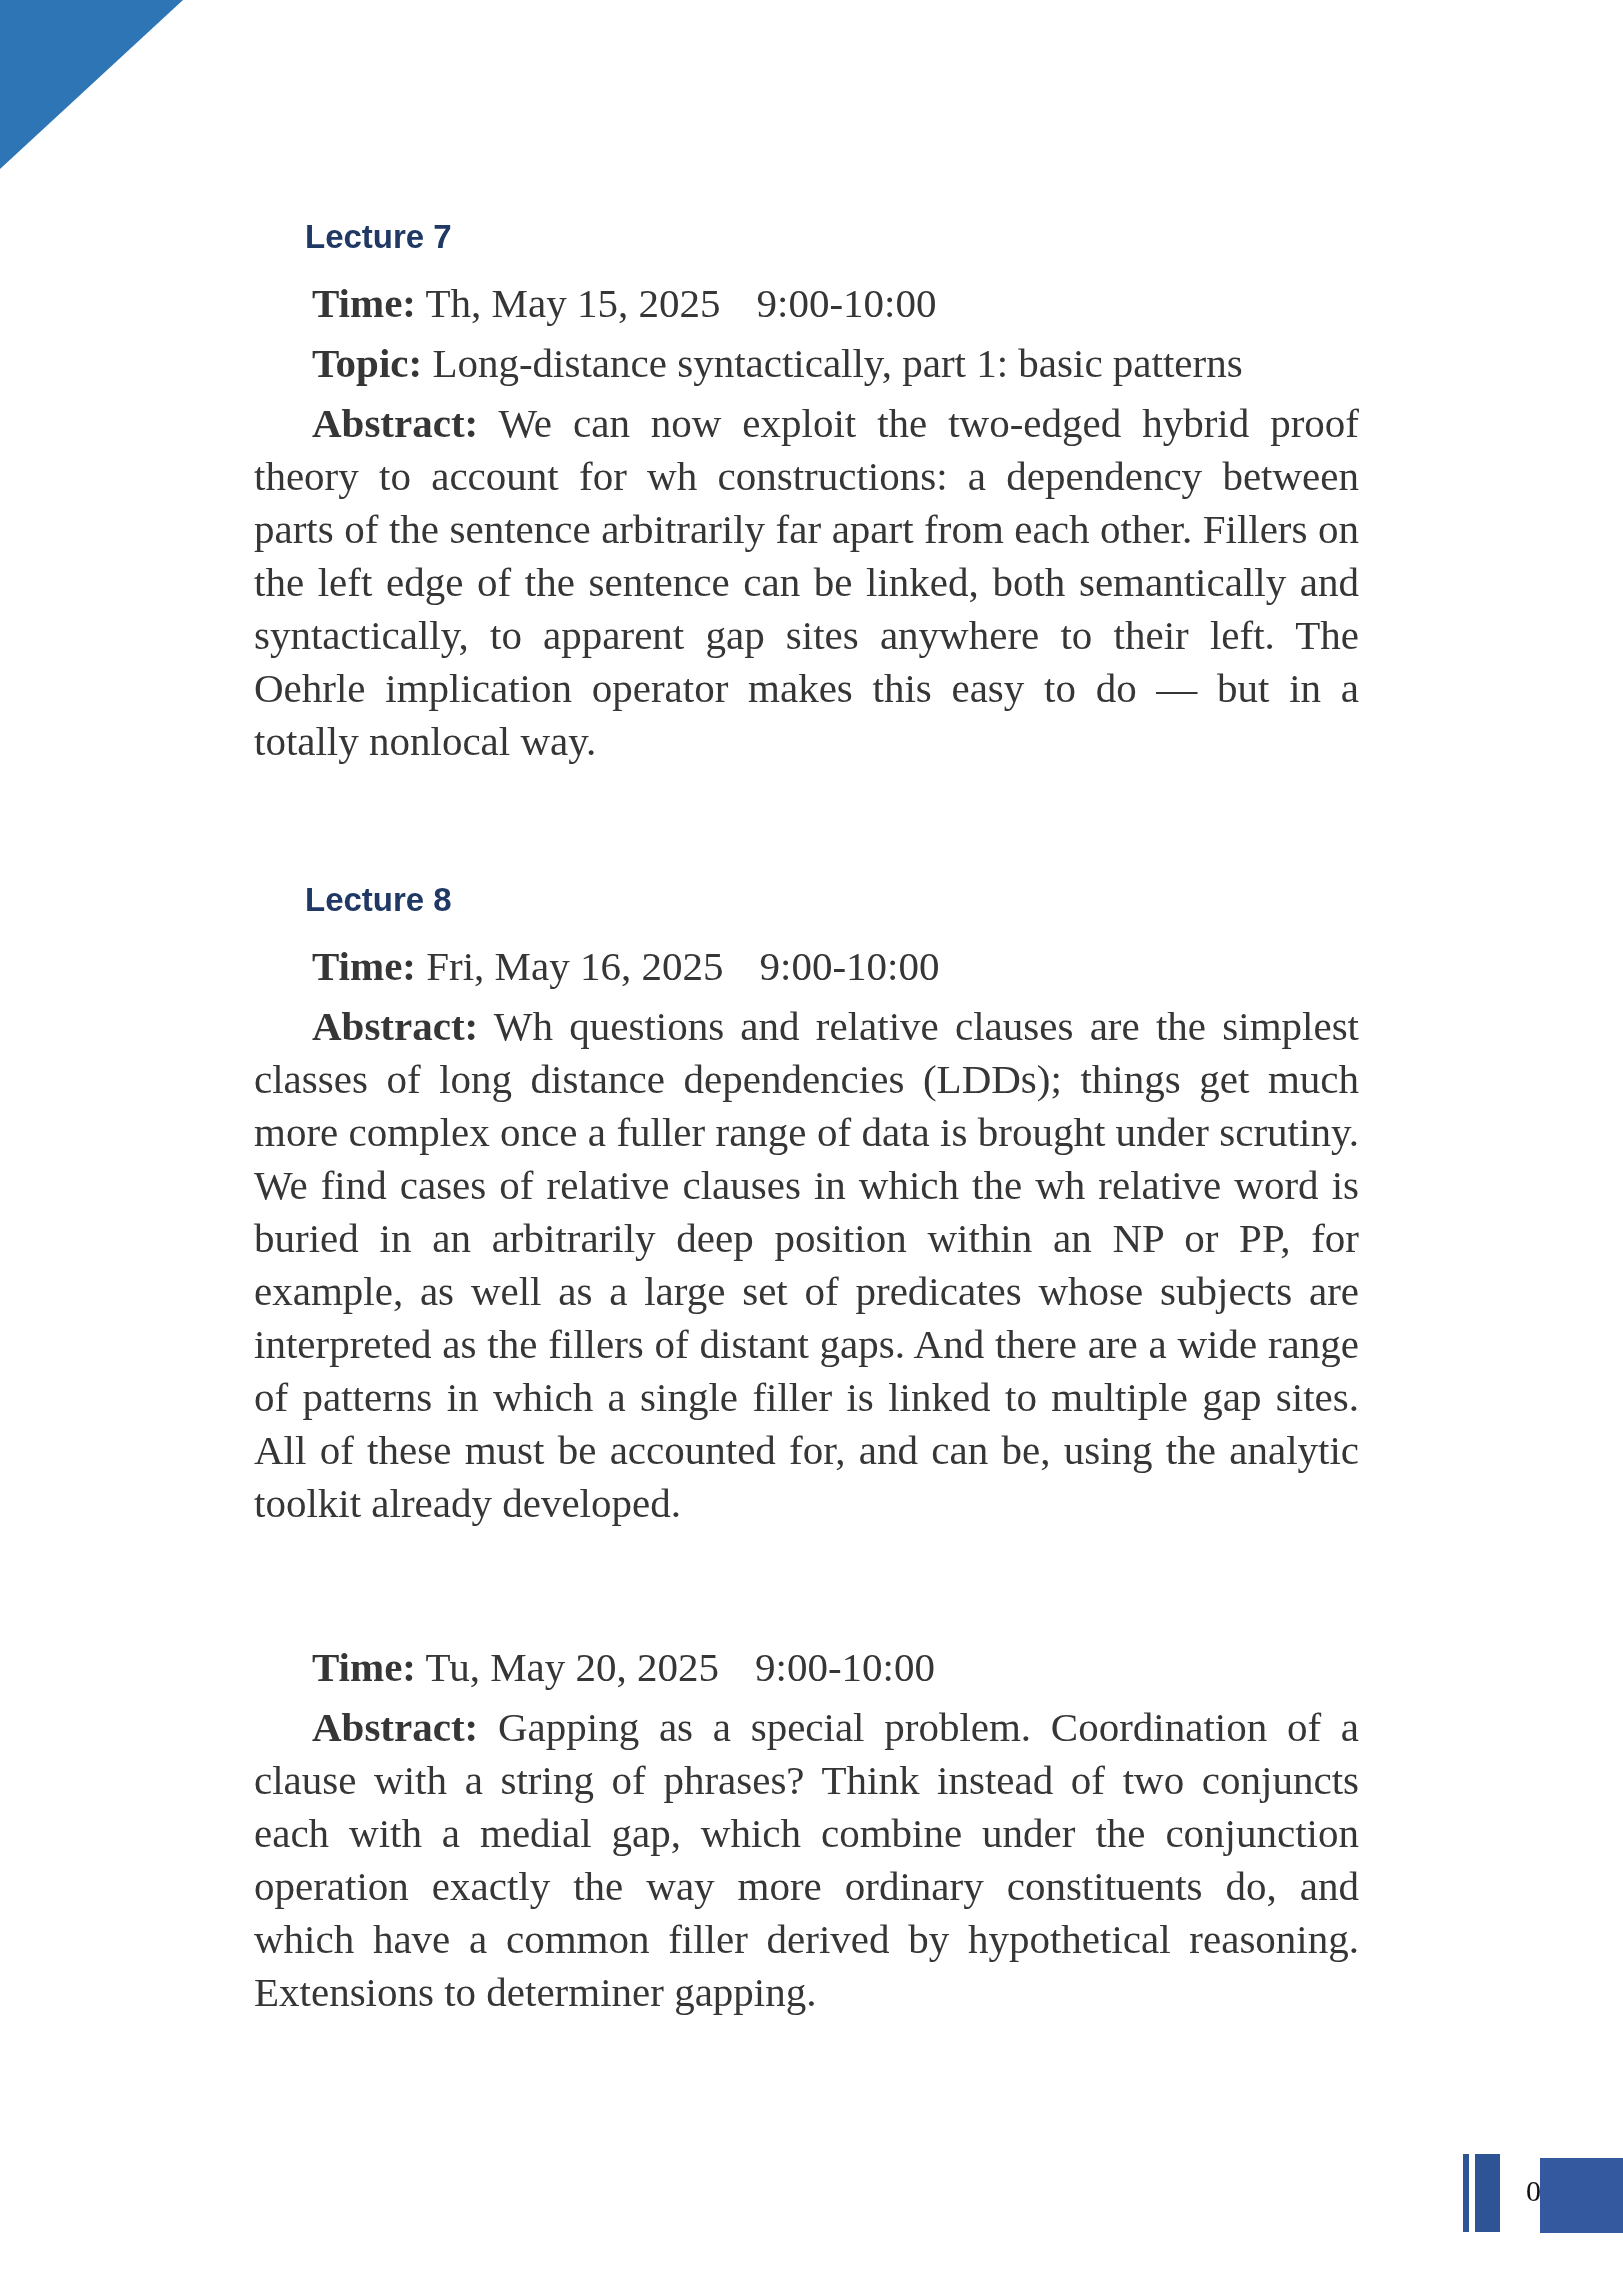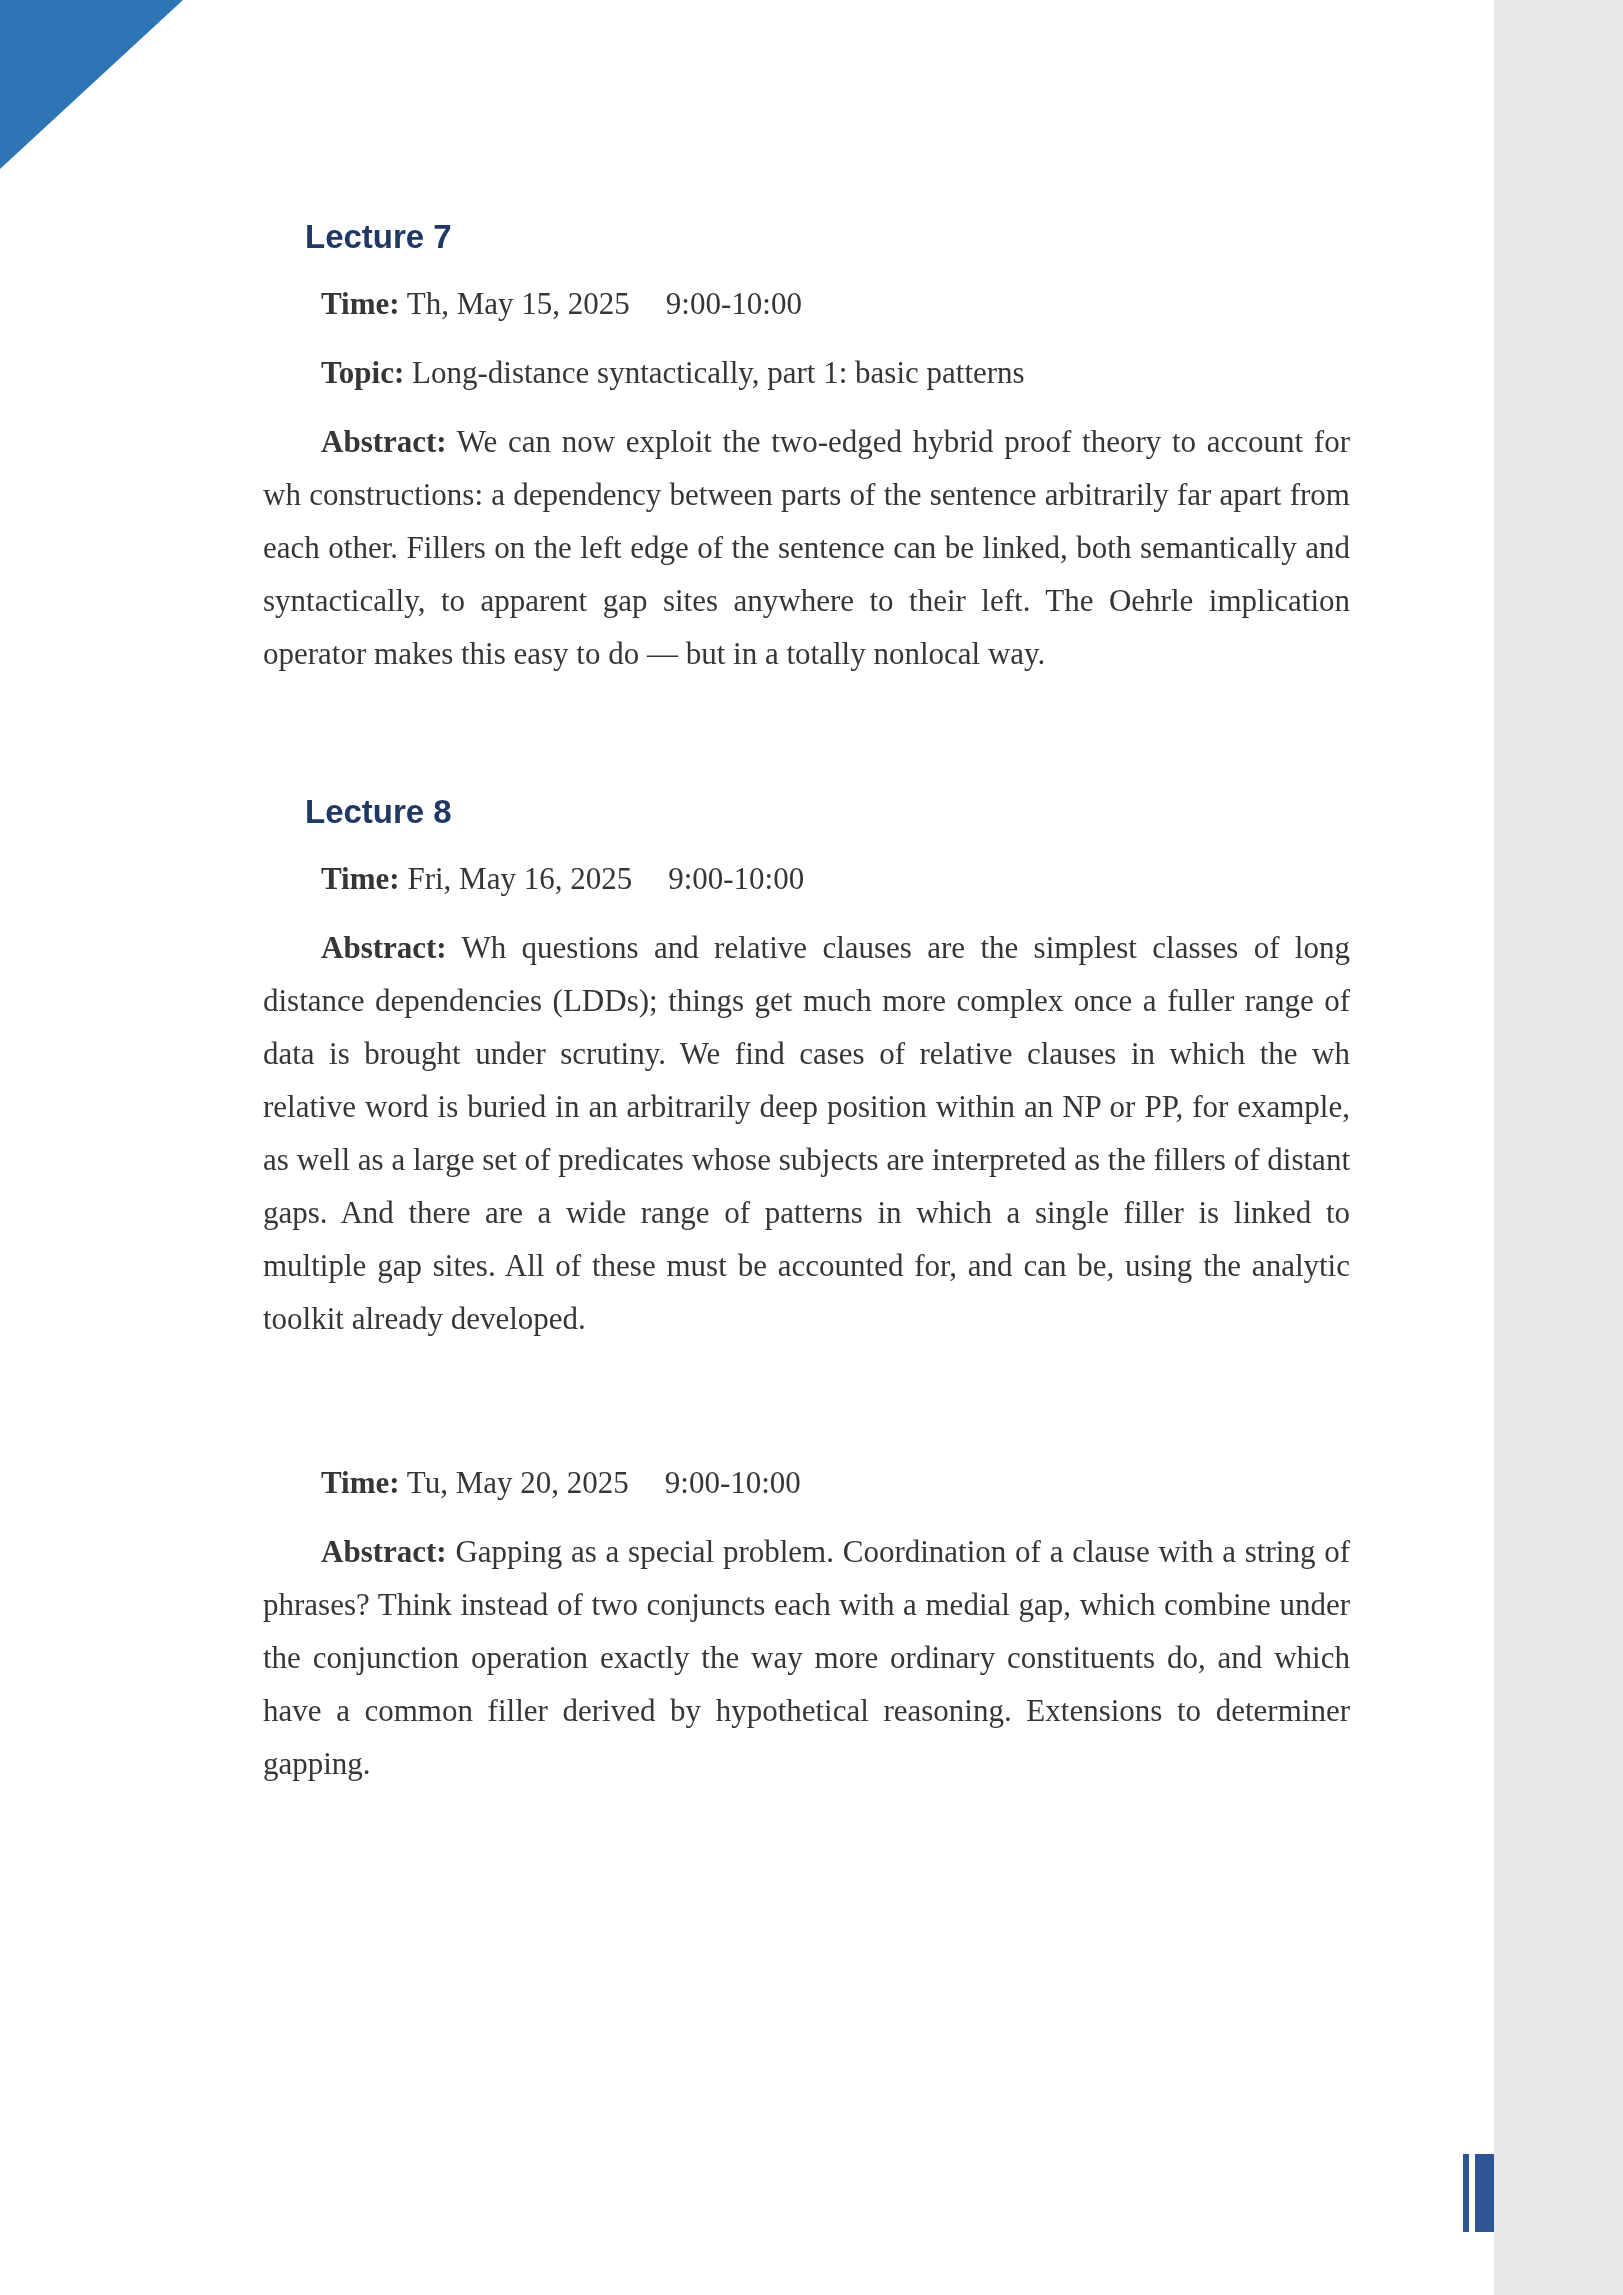--- a/index.html
+++ b/index.html
@@ -6,21 +6,21 @@
     --accent_triangle: #2E75B6;
     --heading: #1F3864;
     --footer_bar: #2F5496;
     --footer_block: #35599E;
     --body_text: #363636;
   }
   * { box-sizing: border-box; }
   html, body { margin: 0; padding: 0; background: #e8e8e8; }
   .page {
     position: relative;
-    width: 1494px;
+    width: 1623px;
     height: 2295px;
     background: #ffffff;
     overflow: hidden;
     font-family: "Liberation Serif", serif;
     color: var(--body_text);
   }
   
   .corner-triangle {
     position: absolute;
     top: 0; left: 0;
@@ -40,22 +40,22 @@
   h2.lecture-title {
     margin: 0 0 19px 0;
     padding-left: 58px;
     font-family: "Liberation Sans", sans-serif;
     font-weight: bold;
     font-size: 33px;
     line-height: 42px;
     color: var(--heading);
   }
   p.meta, p.abstract {
-    margin: 16px;
-    font-size: 31px;
+    margin: 7px;
+    font-size: 41px;
     line-height: 53px;
     text-indent: 58px;
   }
   p.topic, p.abstract { text-align: justify; }
   .label { font-weight: bold; }
   .time-range { padding-left: 36px; }
   
   .footer-bar-thin {
     position: absolute;
     left: 1463px; top: 2154px;

